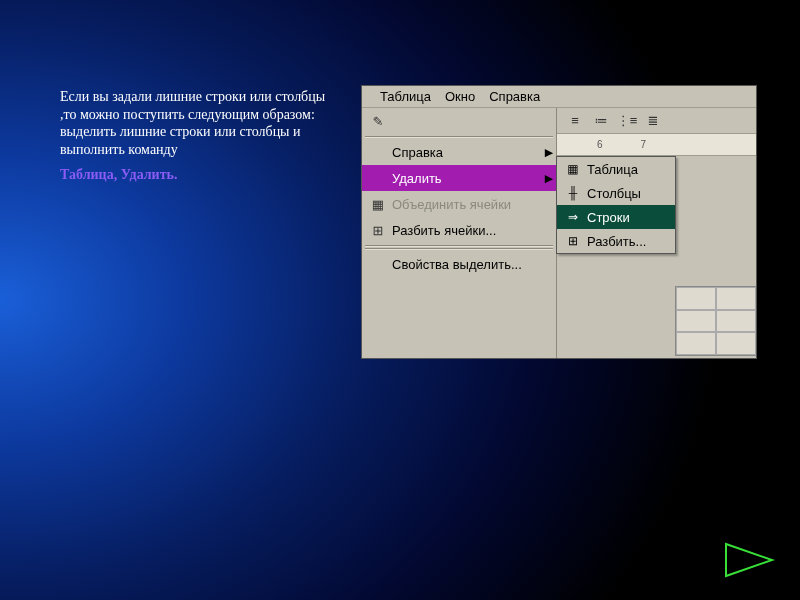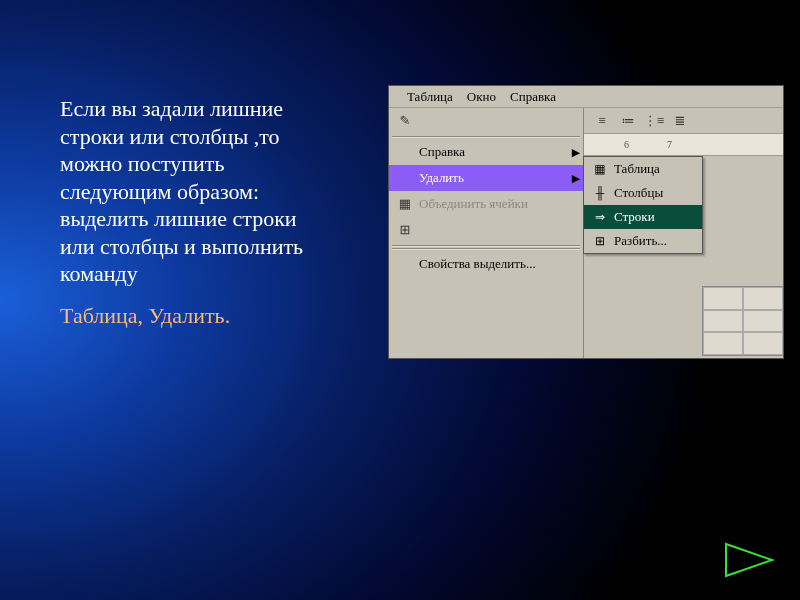--- a/index.html
+++ b/index.html
@@ -11,38 +11,38 @@
     overflow: hidden;
   }
   .bg-gradient {
     position: absolute;
     left: 0; top: 0; width: 800px; height: 600px;
     background: radial-gradient(ellipse 900px 700px at 0% 50%,
       #1a5fd8 0%, #0d3aa0 20%, #061d60 40%, #020830 60%, #000 80%);
   }
   .text-block {
     position: absolute;
-    left: 60px; top: 95px;
+    left: 60px; top: 88px;
     width: 270px;
     color: #fff;
-    font-size: 22px;
+    font-size: 14px;
     line-height: 1.25;
   }
   .text-accent {
-    color: #fdba74;
-    font-weight: normal;
-    margin-top: 14px;
+    color: #8b5cf6;
+    font-weight: bold;
+    margin-top: 8px;
   }
   .menu-shot {
     position: absolute;
-    left: 388px; top: 85px;
+    left: 361px; top: 85px;
     width: 396px; height: 274px;
     background: #c6c3b6;
     border: 1px solid #555;
-    font-family: Liberation Serif, serif;
+    font-family: Liberation Sans, sans-serif;
     font-size: 13px;
     color: #000;
     overflow: hidden;
   }
   .menubar {
     height: 22px;
     display: flex;
     align-items: center;
     padding-left: 18px;
     gap: 14px;
@@ -66,21 +66,21 @@
   .menuitem .ico {
     width: 20px; height: 20px;
     display: inline-flex; align-items: center; justify-content: center;
     margin-right: 4px;
     font-size: 13px;
     color: #333;
   }
   .menuitem .lbl { flex: 1; }
   .menuitem .arr { width: 14px; text-align:center; color:#000; font-size:11px; }
   .menuitem.highlight {
-    background: #8b5cf6;
+    background: #a21caf;
     color: #fff;
   }
   .menuitem.disabled .lbl { color: #8b897e; }
   .sep { height: 1px; background: #8b897e; margin: 2px 3px; box-shadow: 0 1px 0 #e4e1d4; }
   .right-col { flex: 1; display: flex; flex-direction: column; }
   .toolbar {
     height: 26px;
     display: flex;
     align-items: center;
     gap: 6px;
@@ -173,20 +173,21 @@
         <span class="ico"></span>
         <span class="lbl">Удалить</span>
         <span class="arr">▶</span>
       </div>
       <div class="menuitem disabled">
         <span class="ico">▦</span>
         <span class="lbl">Объединить ячейки</span>
       </div>
       <div class="menuitem">
         <span class="ico">⊞</span>
+        <span class="lbl">Разбить ячейки...</span>
       </div>
       <div class="sep"></div>
       <div class="sep"></div>
       <div class="menuitem">
         <span class="ico"></span>
         <span class="lbl">Свойства выделить...</span>
       </div>
     </div>
 
     <div class="right-col">

